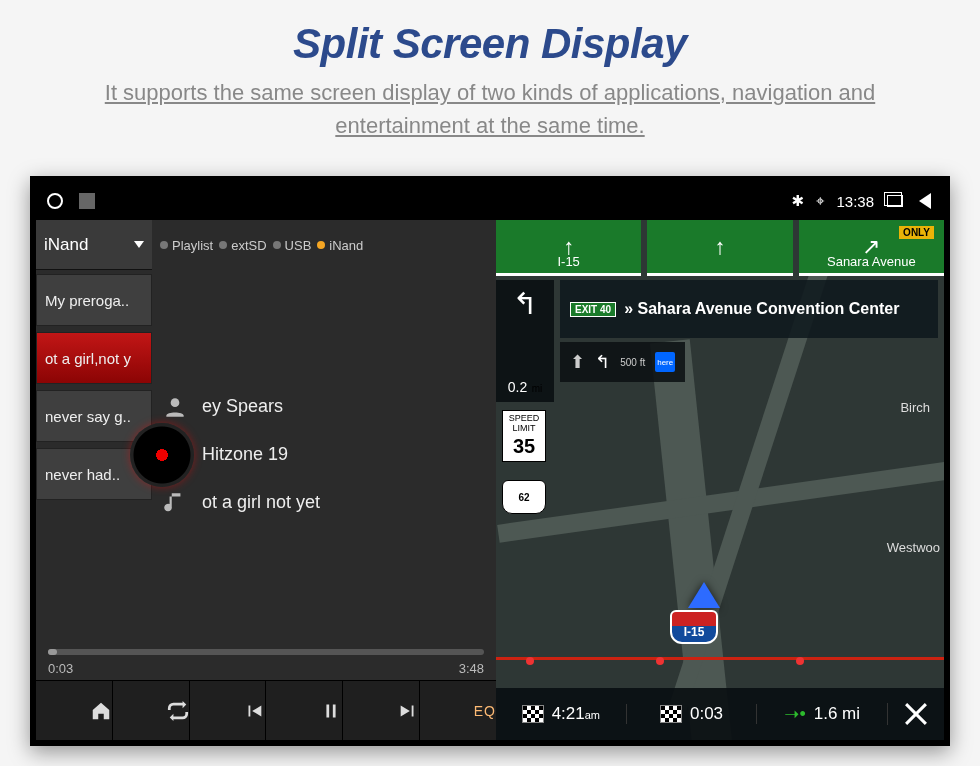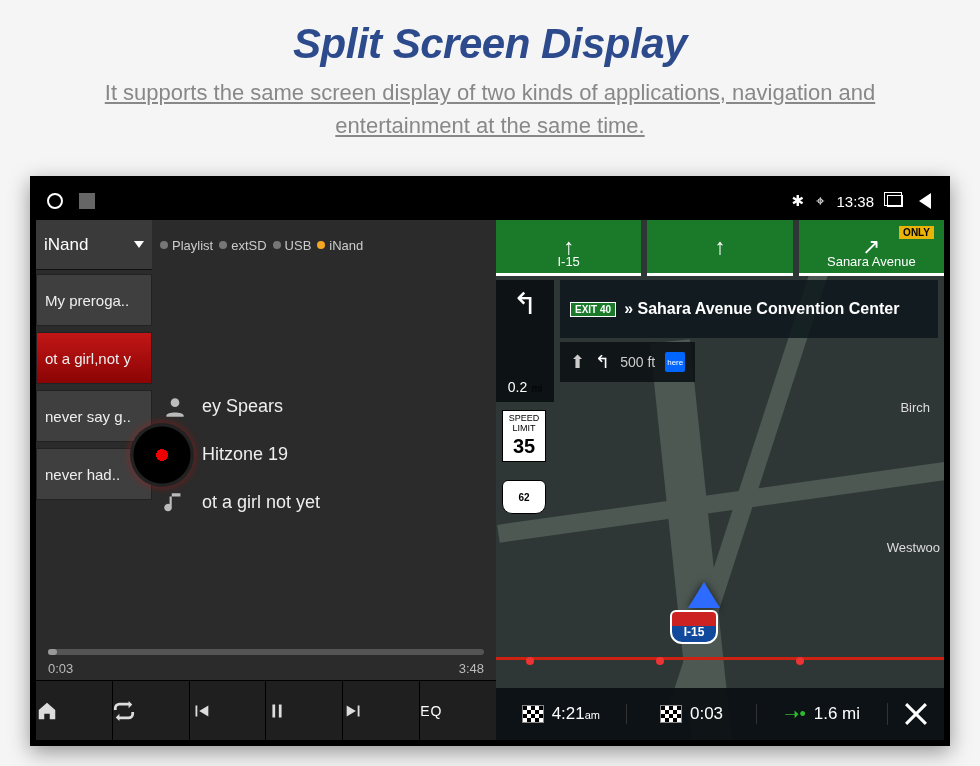--- a/index.html
+++ b/index.html
@@ -40,21 +40,21 @@
 .meta-row { display: flex; align-items: center; gap: 14px; color: #eee; font-size: 18px; }
 .meta-ico { width: 26px; height: 26px; display: flex; align-items: center; justify-content: center; color: #bbb; }
 .album-art { position: absolute; left: -22px; top: 50%; transform: translateY(-50%); width: 64px; height: 64px; border-radius: 50%; background: radial-gradient(circle at 50% 50%, #e00 0 6px, #000 6px 28px, #222 29px); box-shadow: 0 0 8px rgba(255,0,0,.4); }
 
 .progress { padding: 10px 12px 4px; }
 .pbar { height: 6px; background: #555; border-radius: 3px; position: relative; }
 .pfill { height: 100%; width: 2%; background: #999; border-radius: 3px; }
 .ptimes { display: flex; justify-content: space-between; font-size: 13px; color: #bbb; margin-top: 6px; }
 
 .controls { height: 60px; background: #1f1f1f; display: flex; border-top: 1px solid #000; }
-.ctrl { flex: 1; display: flex; align-items: center; justify-content: flex-start; color: #ffffff; border-right: 1px solid #000; }
+.ctrl { flex: 1; display: flex; align-items: center; justify-content: flex-end; color: #fdba74; border-right: 1px solid #000; }
 .ctrl:last-child { border-right: none; }
 .ctrl svg, .ctrl .glyph { width: 22px; height: 22px; fill: #ddd; }
 .ctrl-eq { font-size: 14px; letter-spacing: 1px; }
 
 
 .nav { flex: 1; background: #2f3a36; position: relative; overflow: hidden; }
 .nav-top { position: absolute; top: 0; left: 0; right: 0; height: 56px; display: flex; gap: 6px; }
 .nav-sign { flex: 1; background: #1a7a2a; position: relative; border-bottom: 3px solid #fff; }
 .nav-sign::after { content:""; position:absolute; bottom:-3px; left:0; right:0; height:3px; background:#fff; }
 .nav-sign .lbl { position: absolute; bottom: 4px; left: 50%; transform: translateX(-50%); color: #fff; font-size: 13px; white-space: nowrap; }
@@ -64,21 +64,21 @@
 .nav-dest { position: absolute; top: 60px; left: 64px; right: 6px; height: 58px; background: rgba(15,25,30,.88); color: #fff; display: flex; align-items: center; gap: 8px; padding: 4px 10px; }
 .exit-badge { background: #1a7a2a; border: 1.5px solid #fff; color: #fff; font-size: 10px; padding: 1px 4px; font-weight: 700; }
 .dest-text { font-size: 16px; font-weight: 600; line-height: 1.1; }
 
 .nav-turn { position: absolute; top: 60px; left: 0; width: 58px; height: 122px; background: rgba(10,15,18,.9); display: flex; flex-direction: column; align-items: center; justify-content: space-between; padding: 6px 0; }
 .nav-turn .arrow-big { color: #fff; font-size: 30px; }
 .nav-turn .dist { color: #fff; font-size: 14px; }
 .nav-turn .mi { font-size: 10px; }
 
 .nav-lane { position: absolute; top: 122px; left: 64px; height: 40px; background: rgba(10,15,18,.85); display: flex; align-items: center; gap: 10px; padding: 0 10px; color: #ccc; font-size: 18px; }
-.nav-lane .marker { font-size: 14px; }
+.nav-lane .marker { font-size: 10px; }
 .nav-lane .here { width: 20px; height: 20px; background: #0066ff; color: #fff; font-size: 8px; display: flex; align-items: center; justify-content: center; border-radius: 2px; }
 
 .nav-limit { position: absolute; top: 190px; left: 6px; width: 44px; height: 52px; background: #fff; border: 1px solid #000; text-align: center; font-size: 9px; padding-top: 2px; }
 .nav-limit .big { font-size: 20px; font-weight: 700; margin-top: 2px; }
 
 .nav-shield { position: absolute; top: 260px; left: 6px; width: 44px; height: 34px; background: #fff; border: 1.5px solid #000; border-radius: 6px 6px 10px 10px; display: flex; align-items: center; justify-content: center; font-size: 10px; font-weight: 700; }
 
 .map-bg { position: absolute; inset: 0; background: #2e3735; }
 .map-road { position: absolute; background: #4d5853; }
 .r1 { left: 180px; top: 120px; width: 40px; height: 500px; transform: rotate(-6deg); }

